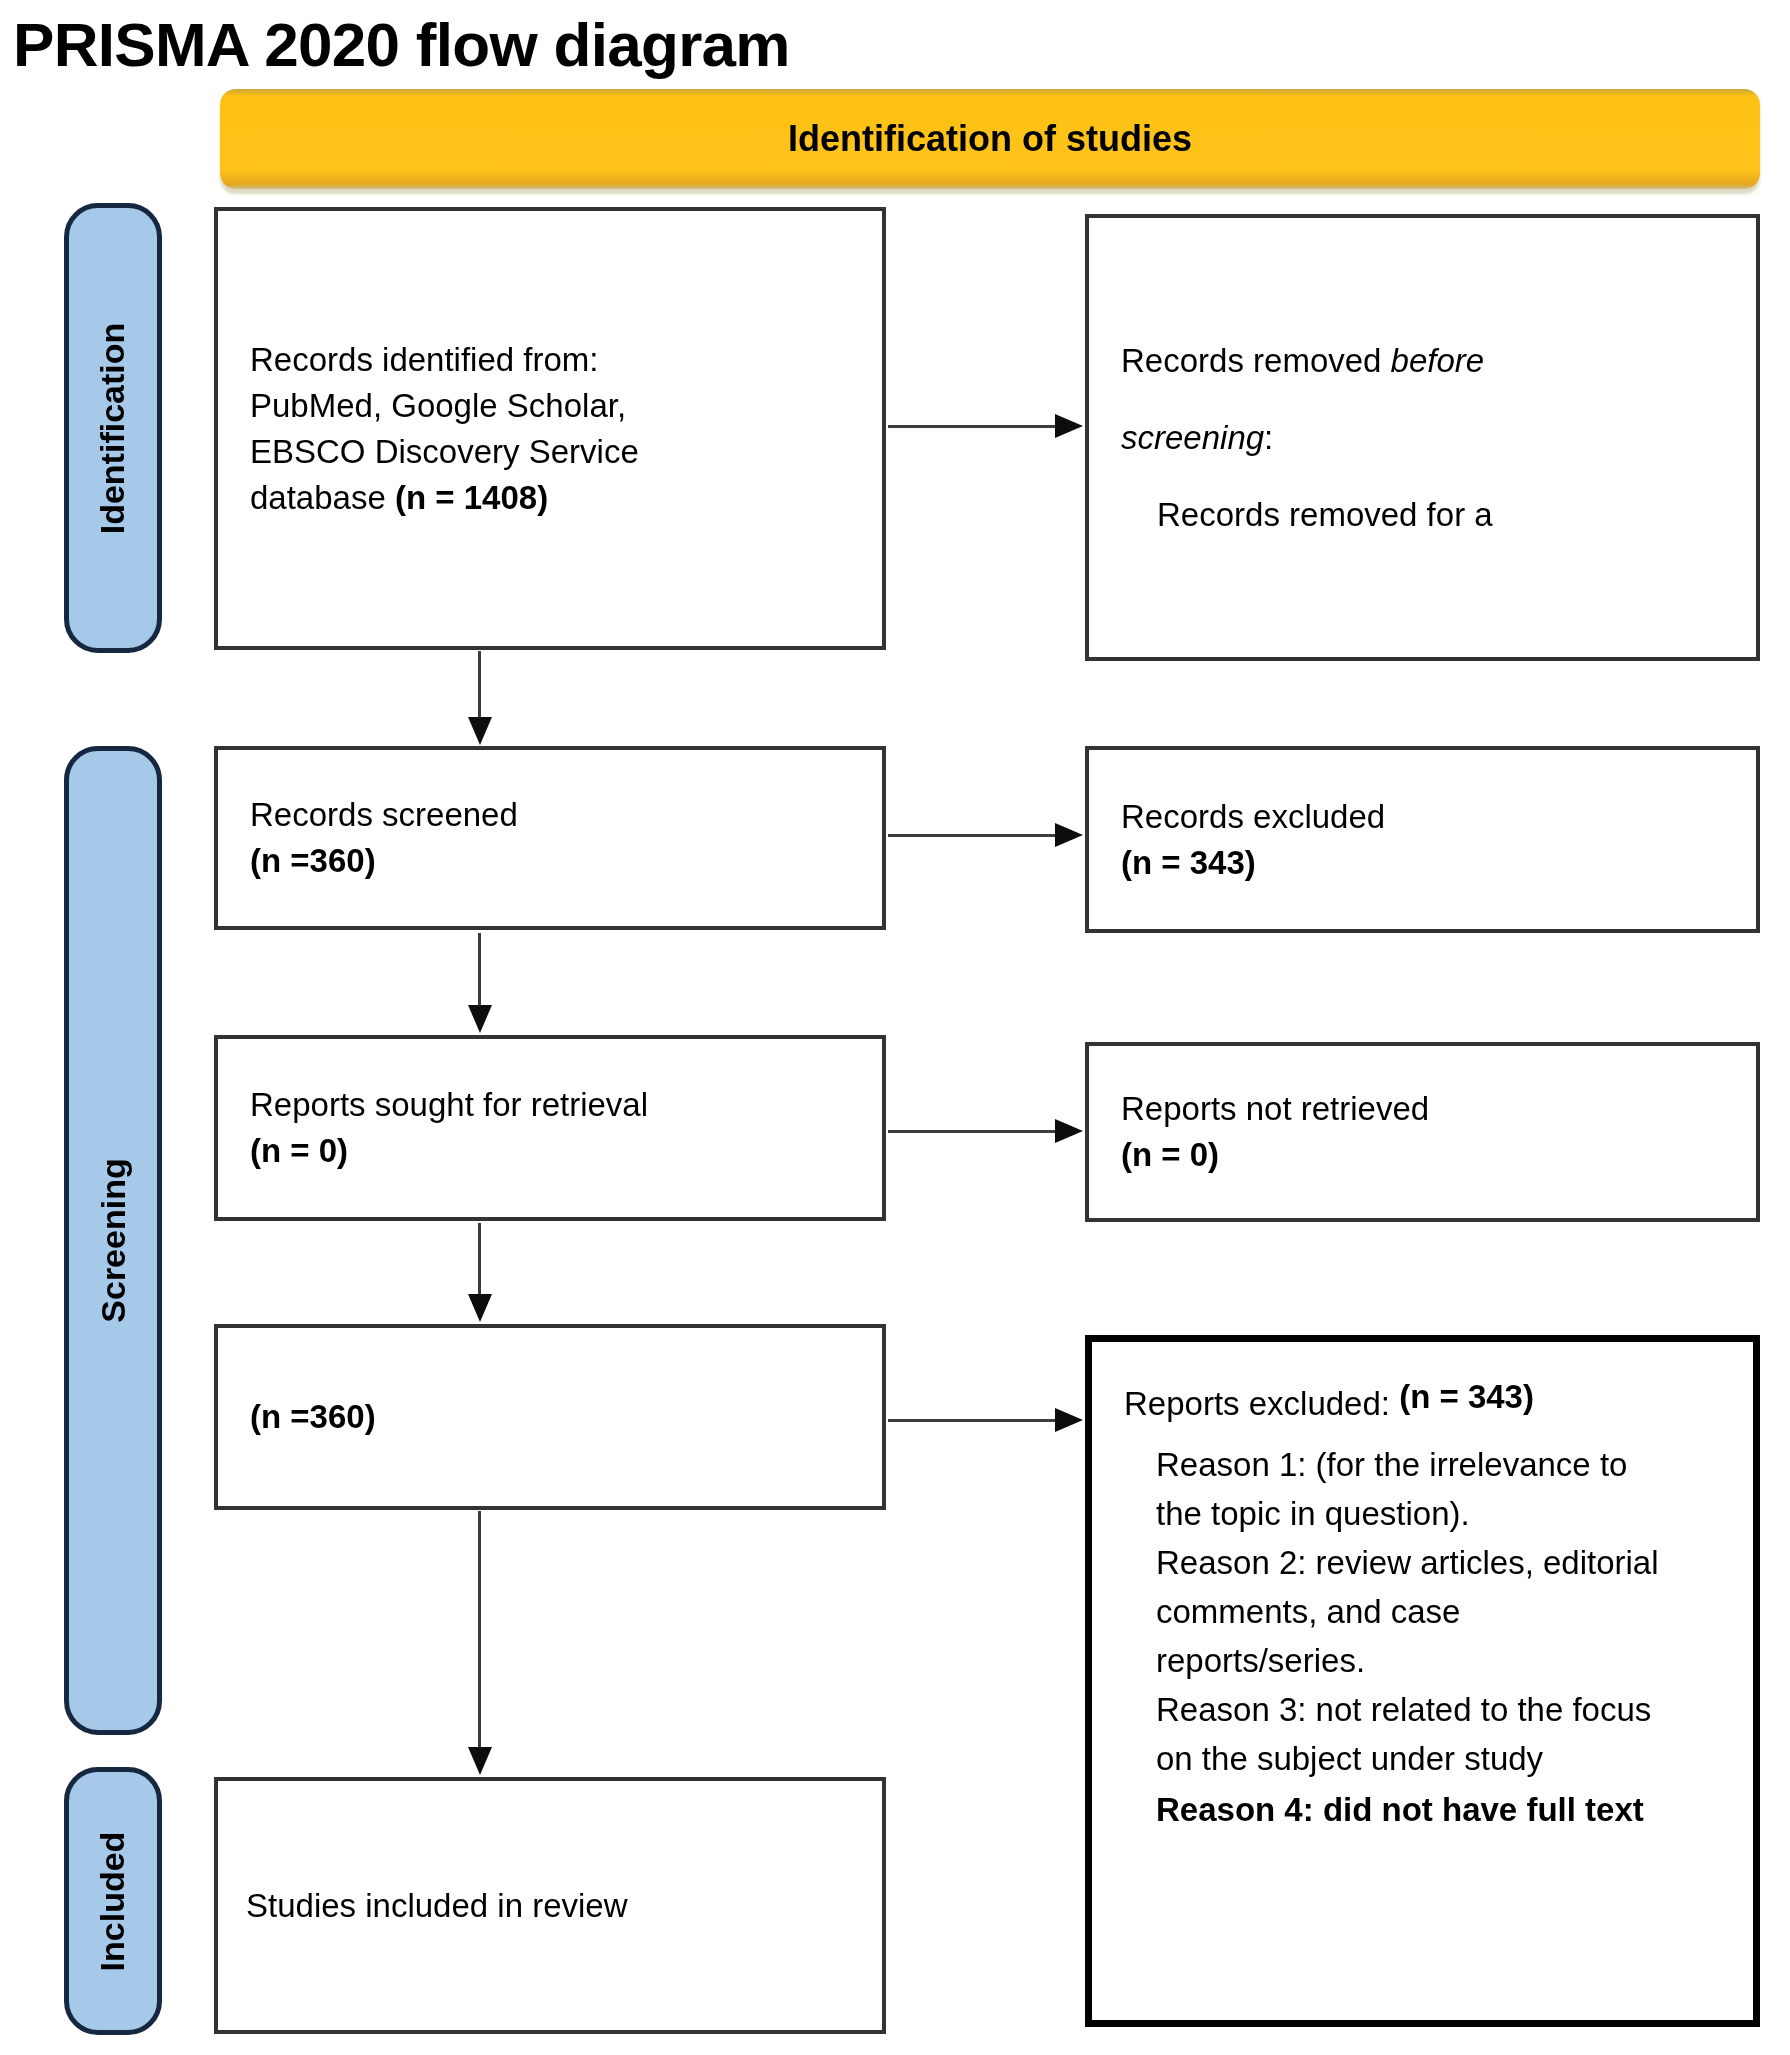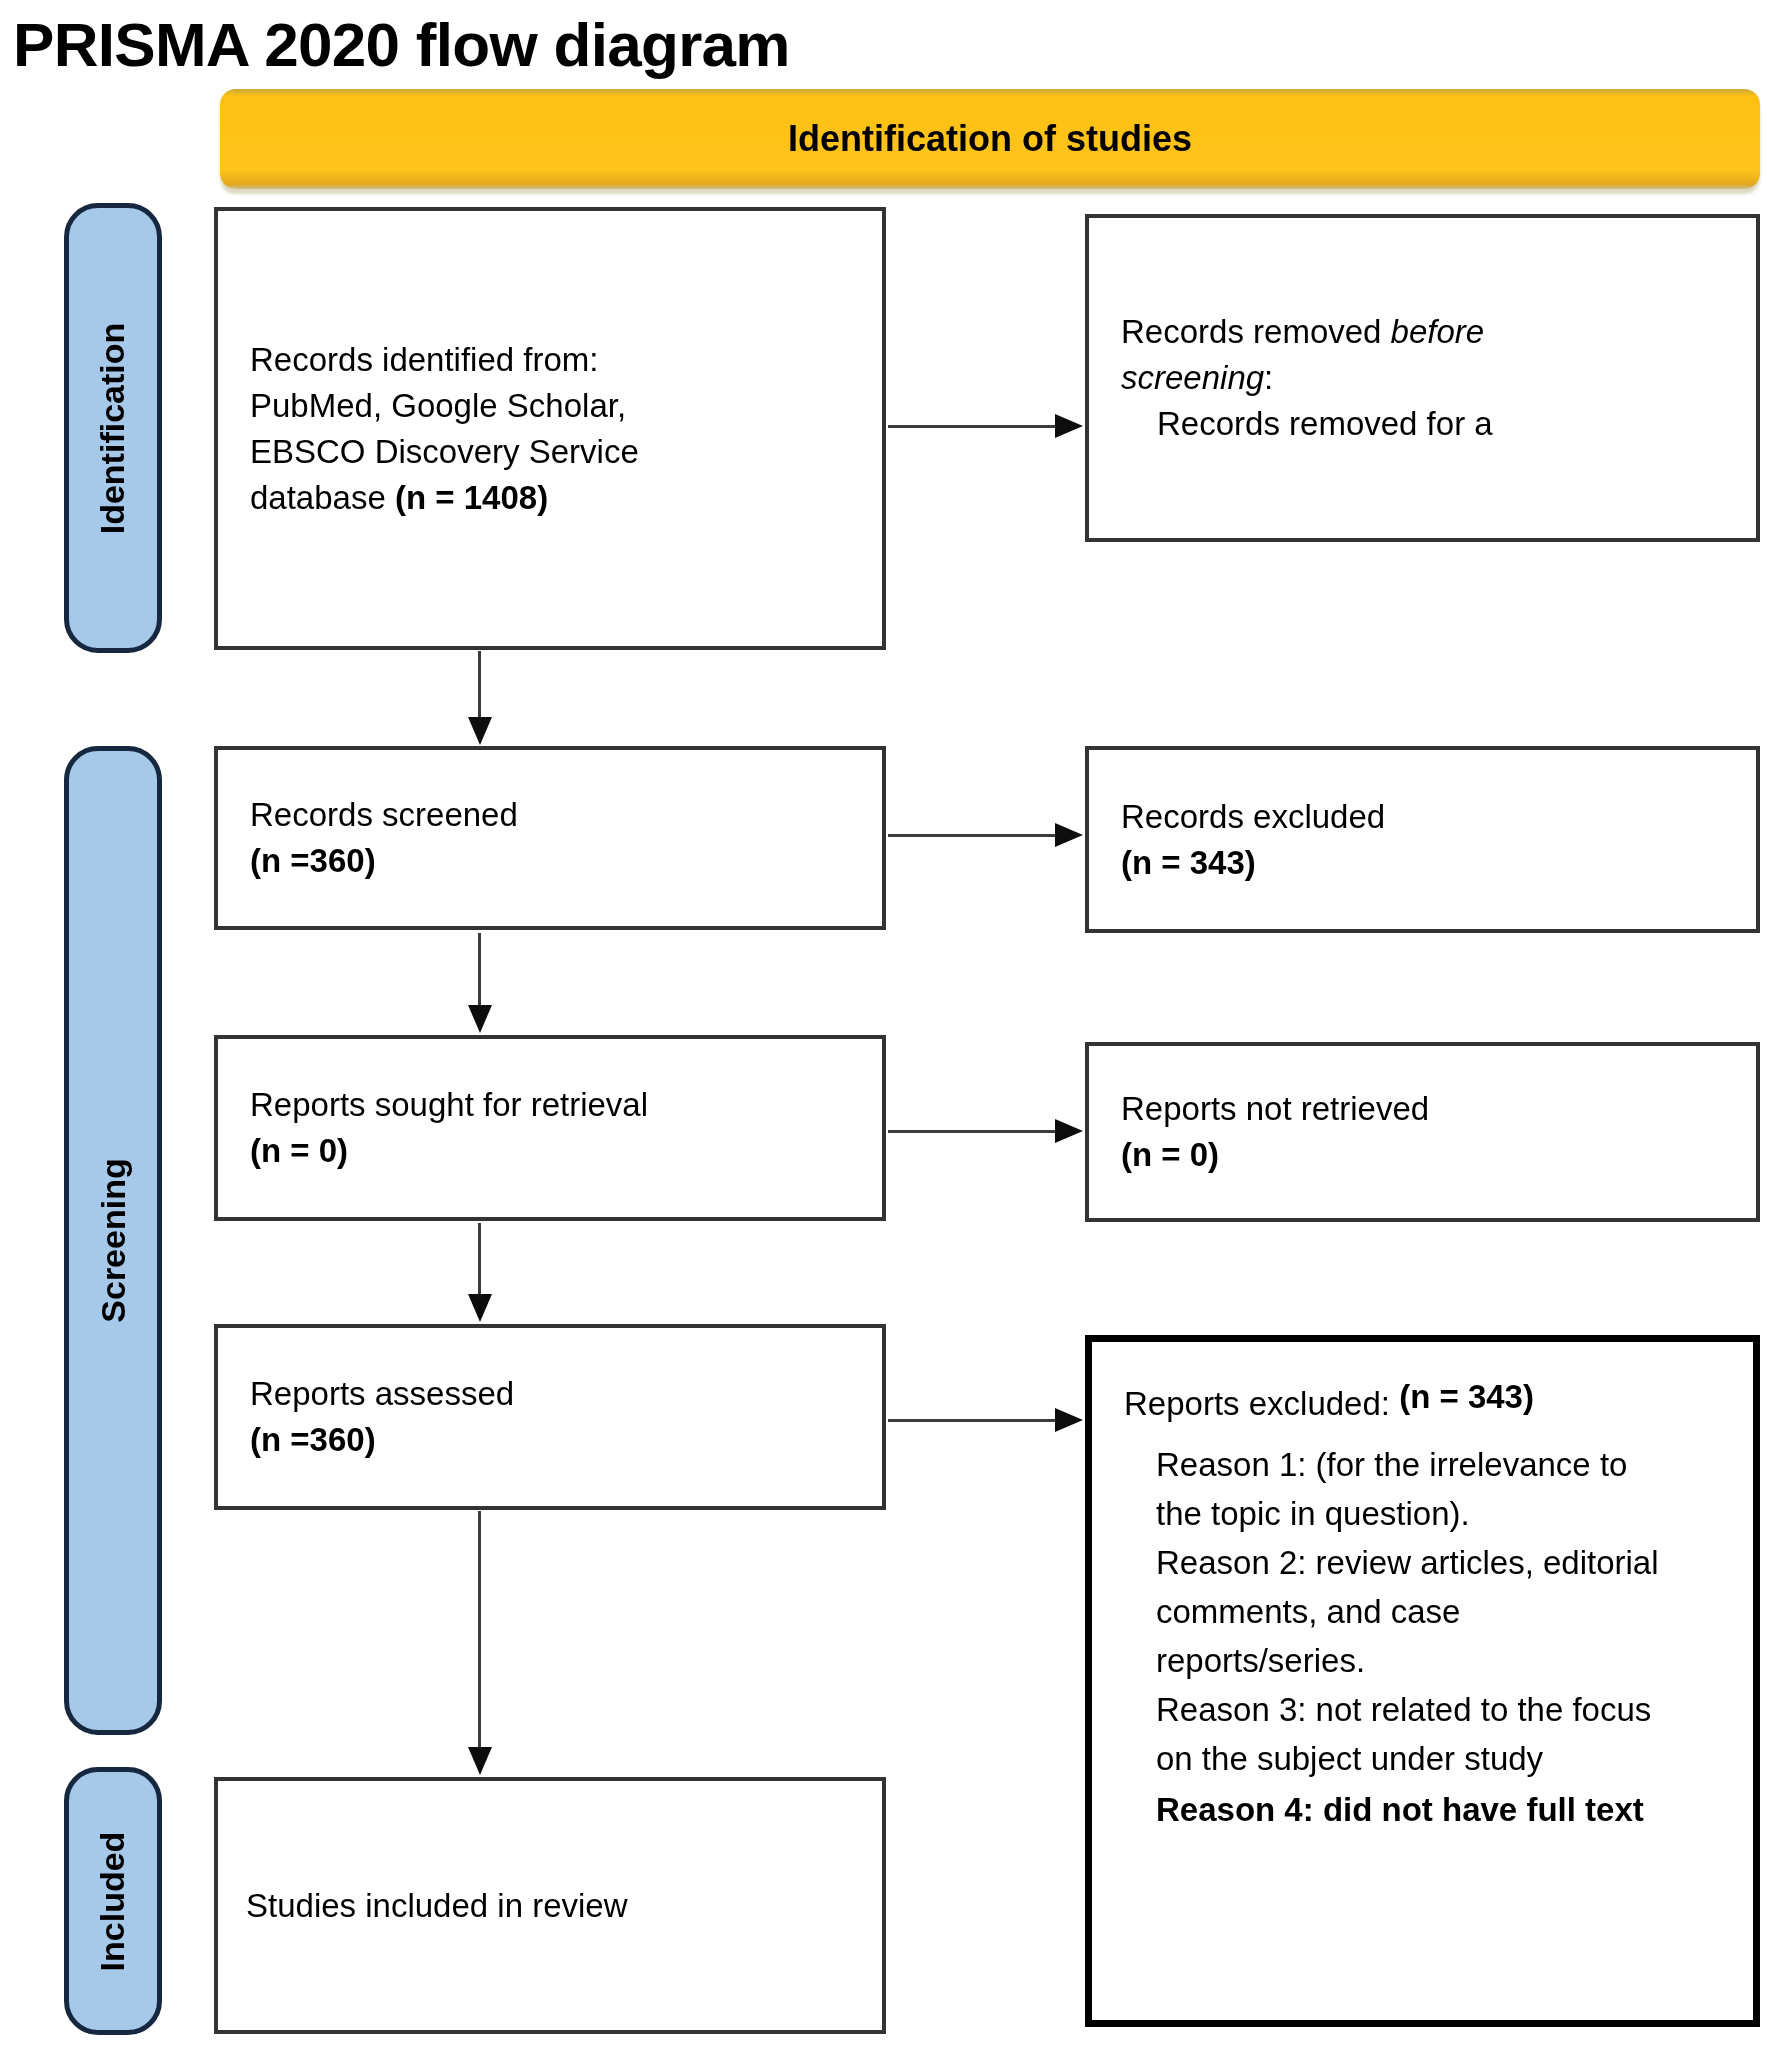--- a/index.html
+++ b/index.html
@@ -94,21 +94,21 @@
   <span>Included</span>
 </div>
 
 <div class="abs box lbox" style="top:207px;height:443px;">
   <div>Records identified from:</div>
   <div>PubMed, Google Scholar,</div>
   <div>EBSCO Discovery Service</div>
   <div><span>database </span><span class="nval">(n = 1408)</span></div>
 </div>
 
-<div class="abs box rbox" style="top:214px;height:328px;">
+<div class="abs box rbox" style="top:214px;height:447px;gap:31px;">
   <div><span>Records removed </span><span class="ital">before</span></div>
   <div><span class="ital">screening</span><span>:</span></div>
   <div class="indent1">Records removed for a</div>
 </div>
 
 <div class="abs box lbox" style="top:746px;height:184px;">
   <div>Records screened</div>
   <div class="nval">(n =360)</div>
 </div>
 
@@ -121,21 +121,20 @@
   <div>Reports sought for retrieval</div>
   <div class="nval">(n = 0)</div>
 </div>
 
 <div class="abs box rbox" style="top:1042px;height:180px;">
   <div>Reports not retrieved</div>
   <div class="nval">(n = 0)</div>
 </div>
 
 <div class="abs box lbox" style="top:1324px;height:186px;">
-  <div>Reports assessed</div>
   <div class="nval">(n =360)</div>
 </div>
 
 <div class="abs box rbox bigbox" style="top:1335px;height:692px;gap:12px;">
   <div><span>Reports excluded: </span><span class="nval raise">(n = 343)</span></div>
   <div class="reasons">
     <div>Reason 1: (for the irrelevance to the topic in question).</div>
     <div>Reason 2: review articles, editorial comments, and case reports/series.</div>
     <div>Reason 3: not related to the focus on the subject under study</div>
     <div class="reason-bold">Reason 4: did not have full text</div>

